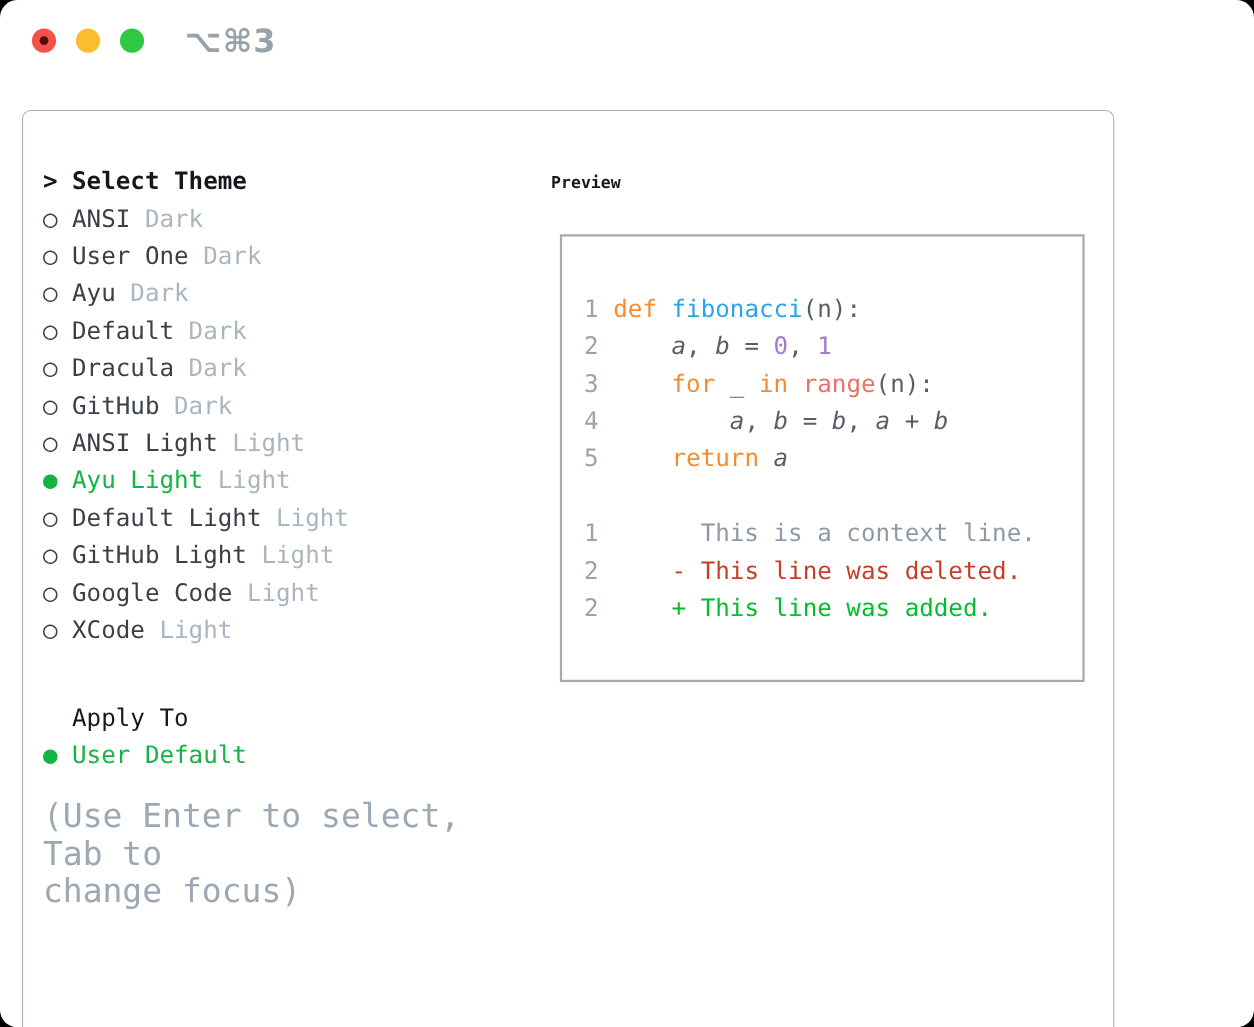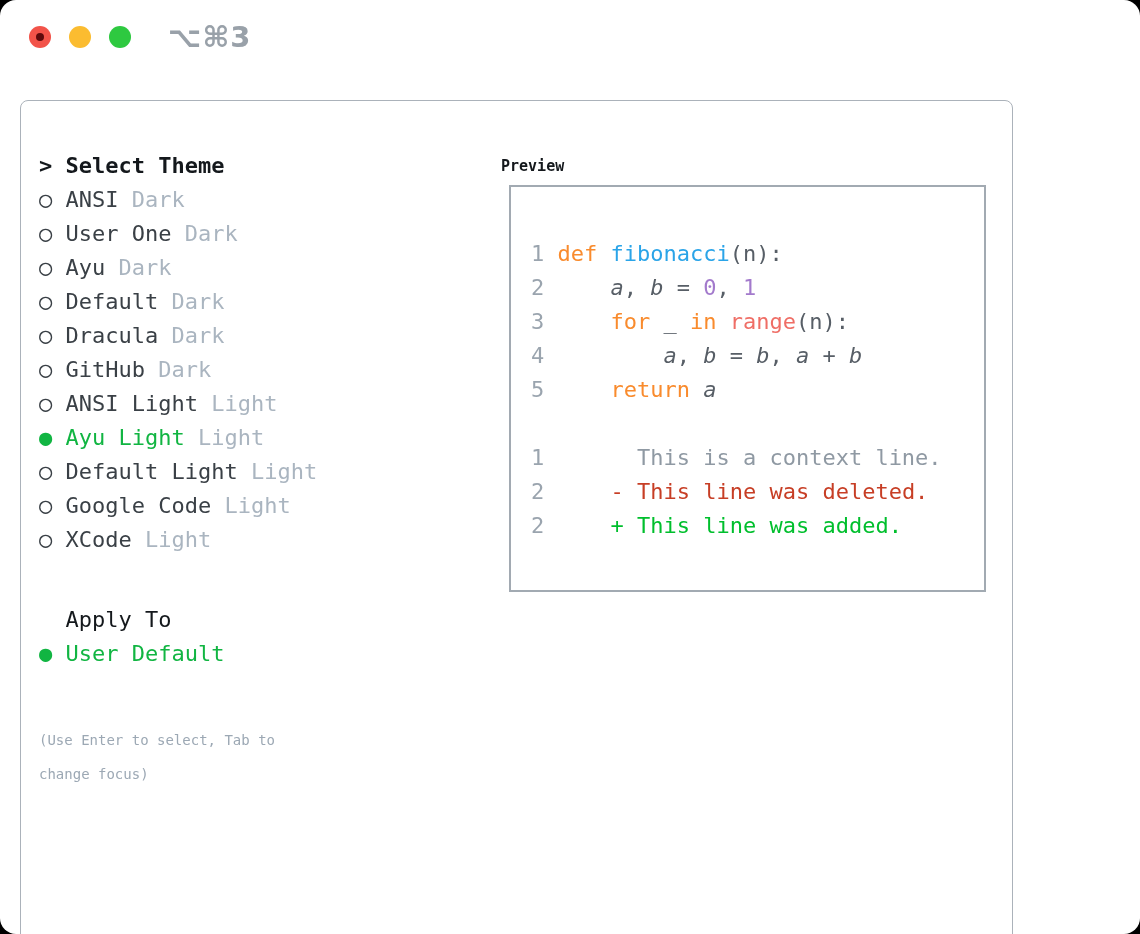--- a/index.html
+++ b/index.html
@@ -23,24 +23,24 @@
   .row{height:34px;line-height:34px;font-size:22px;white-space:pre;}
   .hdr{font-weight:bold;color:var(--black);}
   .prompt{font-weight:bold;color:var(--black);}
   .m-radio{color:var(--dark);}
   .m-sel{color:var(--green_sel);}
   .t-name{color:var(--dark);}
   .t-muted{color:var(--muted);margin-top:48px;}
   .t-sel{color:var(--green_sel);}
   .t-apply{color:var(--black);}
   .apply-block{margin-top:46px;}
-  .hint{margin-top:52px;font-size:14px;line-height:34px;color:var(--hint);white-space:pre-line;width:430px;}
+  .hint{margin-top:21px;font-size:30px;line-height:34px;color:var(--hint);white-space:pre-line;width:430px;}
   
   .preview-title{height:34px;line-height:34px;font-size:15px;font-weight:bold;color:var(--black);white-space:pre;}
-  .preview-box{margin-top:2px;margin-left:8px;width:477px;height:407px;box-sizing:border-box;
+  .preview-box{margin-top:30px;margin-left:8px;width:477px;height:407px;box-sizing:border-box;
                border:2px solid var(--border2);padding:50px 0 0 20px;background:#fff;}
   .code-line{height:34px;line-height:34px;font-size:22px;white-space:pre;}
   .c-num{color:var(--num);}
   .c-kw{color:var(--orange);}
   .c-fn{color:var(--blue);}
   .c-plain{color:var(--plain);}
   .c-var{color:var(--plain);font-style:italic;}
   .c-numlit{color:var(--purple);}
   .c-call{color:var(--salmon);}
   .c-ctx{color:var(--ctxgray);}
@@ -69,20 +69,21 @@
       <div id="theme-list">
           <div class="row"><span class="m-radio">○ </span><span class="t-name">ANSI </span><span class="t-muted">Dark</span></div>
           <div class="row"><span class="m-radio">○ </span><span class="t-name">User One </span><span class="t-muted">Dark</span></div>
           <div class="row"><span class="m-radio">○ </span><span class="t-name">Ayu </span><span class="t-muted">Dark</span></div>
           <div class="row"><span class="m-radio">○ </span><span class="t-name">Default </span><span class="t-muted">Dark</span></div>
           <div class="row"><span class="m-radio">○ </span><span class="t-name">Dracula </span><span class="t-muted">Dark</span></div>
           <div class="row"><span class="m-radio">○ </span><span class="t-name">GitHub </span><span class="t-muted">Dark</span></div>
           <div class="row"><span class="m-radio">○ </span><span class="t-name">ANSI Light </span><span class="t-muted">Light</span></div>
           <div class="row"><span class="m-sel">● </span><span class="t-sel">Ayu Light </span><span class="t-muted">Light</span></div>
           <div class="row"><span class="m-radio">○ </span><span class="t-name">Default Light </span><span class="t-muted">Light</span></div>
+          <div class="row"><span class="m-radio">○ </span><span class="t-name">GitHub Light </span><span class="t-muted">Light</span></div>
           <div class="row"><span class="m-radio">○ </span><span class="t-name">Google Code </span><span class="t-muted">Light</span></div>
           <div class="row"><span class="m-radio">○ </span><span class="t-name">XCode </span><span class="t-muted">Light</span></div>
         </div>
 
       <div class="apply-block">
         <div class="row"><span class="t-apply">  </span><span class="t-apply">Apply To</span></div>
         <div id="apply-options">
             <div class="row"><span class="m-sel">● </span><span class="t-sel">User Default</span></div>
           </div>
       </div>

